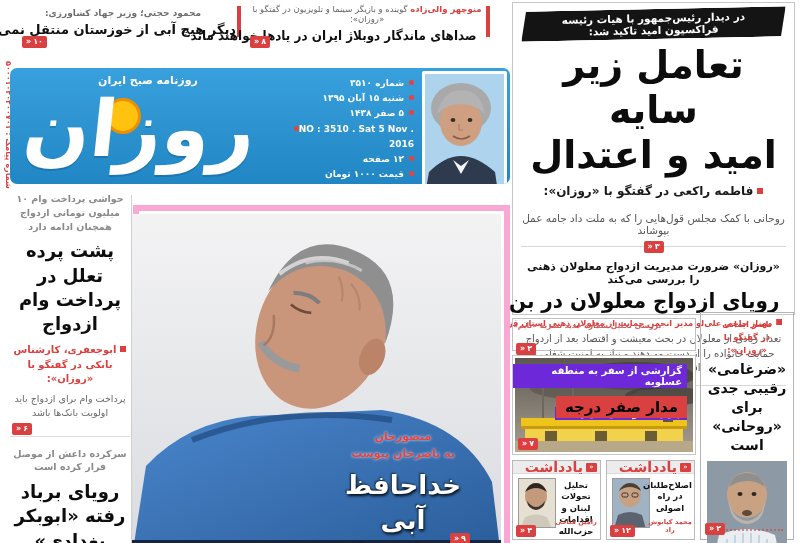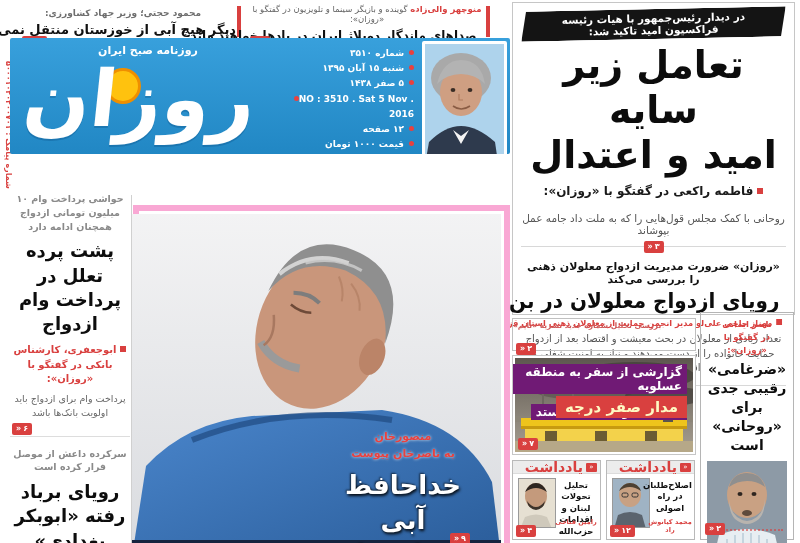--- a/index.html
+++ b/index.html
@@ -27,22 +27,22 @@
   .vbar { position:absolute; width:4px; height:31px; background:#d9403f; top:6px; }
   .vbar.b1 { left:237px; } .vbar.b2 { left:486px; }
   .top-right { position:absolute; left:248px; top:4px; width:238px; text-align:center; }
   .top-right .kick { font-size:8.5px; color:#666; }
   .top-right .kick .name { color:#d9403f; font-weight:bold; }
   .top-right .hl { font-size:13px; font-weight:bold; color:#101010; margin-top:4px;
                    white-space:nowrap; transform:scaleX(.92); transform-origin:center; }
   .mk-topright { position:absolute; left:250px; top:36px; }
 
   
-  .masthead { position:absolute; left:10px; top:38px; width:500px; height:116px;
-              background:linear-gradient(180deg,#38a0dc,#2187c4); border-radius:2px; overflow:hidden; }
+  .masthead { position:absolute; left:10px; top:68px; width:500px; height:116px;
+              background:linear-gradient(180deg,#38a0dc,#2187c4); border-radius:7px; overflow:hidden; }
   .mh-tagline { position:absolute; left:88px; top:6px; color:#fff; font-size:11px; font-weight:bold; }
   .mh-coin { position:absolute; left:95px; top:30px; width:36px; height:36px; border-radius:50%;
              background:#ffc20e; border:3px solid #ef8f00; }
   .mh-logo { position:absolute; left:14px; top:22px; color:#fff; font-size:78px; font-weight:bold;
              line-height:1; letter-spacing:-2px; transform:skewX(-6deg);
              text-shadow:0 2px 0 rgba(0,60,110,.25); }
   .mh-info { position:absolute; right:96px; top:8px; width:150px; list-style:none; text-align:right; }
   .mh-info li { color:#fff; font-size:9px; line-height:15.2px; font-weight:bold; }
   .mh-info li::before { content:""; display:inline-block; width:5px; height:5px; border-radius:50%;
              background:#e8413f; margin-left:5px; vertical-align:1px; }
@@ -76,24 +76,24 @@
                border:1px solid #c0c0c0; text-align:left; padding-top:2px; }
   .elections .kick { font-size:7.5px; color:#cf5b5b; font-weight:bold; }
   .elections .hl { font-size:14px; font-weight:bold; color:#0d0d0d; white-space:nowrap; }
   .elections .pg { position:absolute; left:3px; bottom:-5px; }
 
   
   .gas { position:absolute; left:512px; top:355px; width:184px; height:100px;
          border:1px solid #c6c6c6; background:#fff; padding:2px; }
   .gas svg { display:block; }
   .gas .chips { position:absolute; right:8px; top:8px; text-align:right; }
-  .gas .chip { display:inline-block; background:#701a75; color:#fff; font-size:12px; font-weight:bold;
-               padding:1px 5px; margin-bottom:7px; }
+  .gas .chip { display:inline-block; background:#6d28d9; color:#fff; font-size:10px; font-weight:bold;
+               padding:1px 5px; margin-bottom:14px; }
   .gas .chips .row { text-align:right; }
-  .gas .hl-chip { position:absolute; right:8px; top:40px; background:#d9403f; color:#fef9c3;
+  .gas .hl-chip { position:absolute; right:8px; top:40px; background:#d9403f; color:#000000;
                   font-size:15px; font-weight:bold; padding:2px 9px; }
   .gas .pg { position:absolute; left:5px; bottom:4px; }
 
   
   .note { position:absolute; top:460px; width:89px; height:80px; border:1px solid #b9b9b9; background:#fff; }
   .note.r { left:606px; } .note.l { left:512px; }
   .note-head { height:13px; background:#ececec; border-bottom:1px solid #dcdcdc; display:flex;
                align-items:center; gap:3px; padding:0 3px; }
   .note-ic { width:11px; height:9px; background:#d9403f; color:#fff; font-size:7px; line-height:9px;
              text-align:center; border-radius:1px; }

